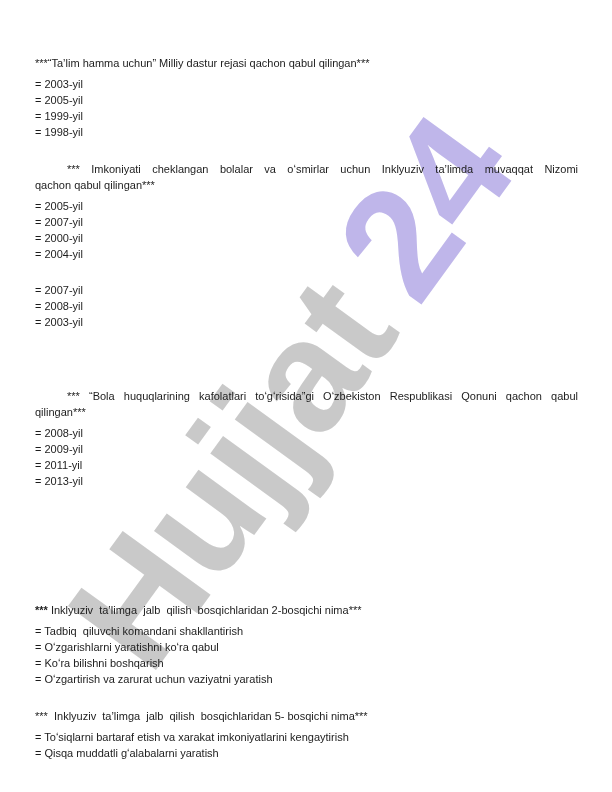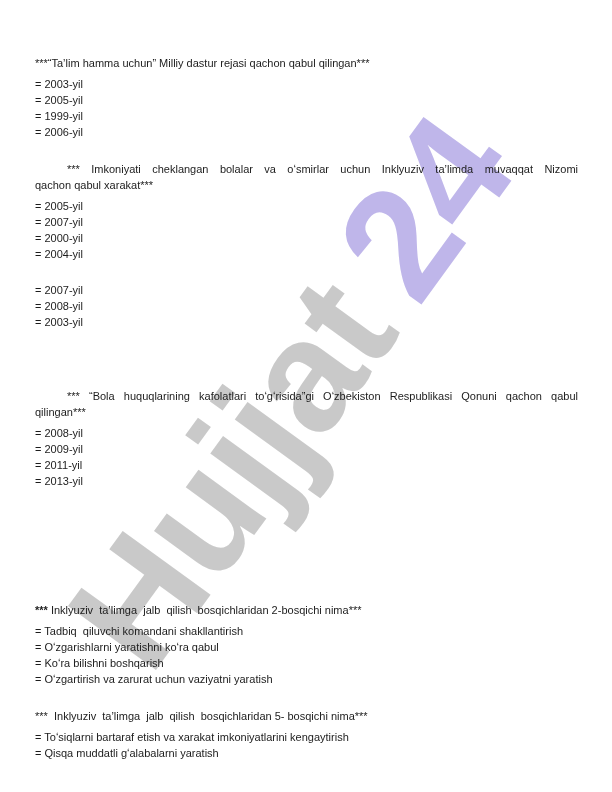--- a/index.html
+++ b/index.html
@@ -68,28 +68,28 @@
 <div class="content">
 
   <section class="block" style="top:55px">
     <div class="question">
       <p class="q">***“Taʼlim hamma uchun” Milliy dastur rejasi qachon qabul qilingan***</p>
     </div>
     <div class="answers">
       <p class="a">= 2003-yil</p>
       <p class="a">= 2005-yil</p>
       <p class="a">= 1999-yil</p>
-      <p class="a">= 2006-yil</p>
+      <p class="a">= 1998-yil</p>
     </div>
   </section>
 
   <section class="block" style="top:161px">
     <div class="question">
       <p class="q qj">***  Imkoniyati cheklangan bolalar va oʻsmirlar uchun Inklyuziv taʼlimda muvaqqat Nizomi</p>
-      <p class="q">qachon qabul xarakat***</p>
+      <p class="q">qachon qabul qilingan***</p>
     </div>
     <div class="answers">
       <p class="a">= 2005-yil</p>
       <p class="a">= 2007-yil</p>
       <p class="a">= 2000-yil</p>
       <p class="a">= 2004-yil</p>
     </div>
   </section>
 
   <section class="block" style="top:282px">

